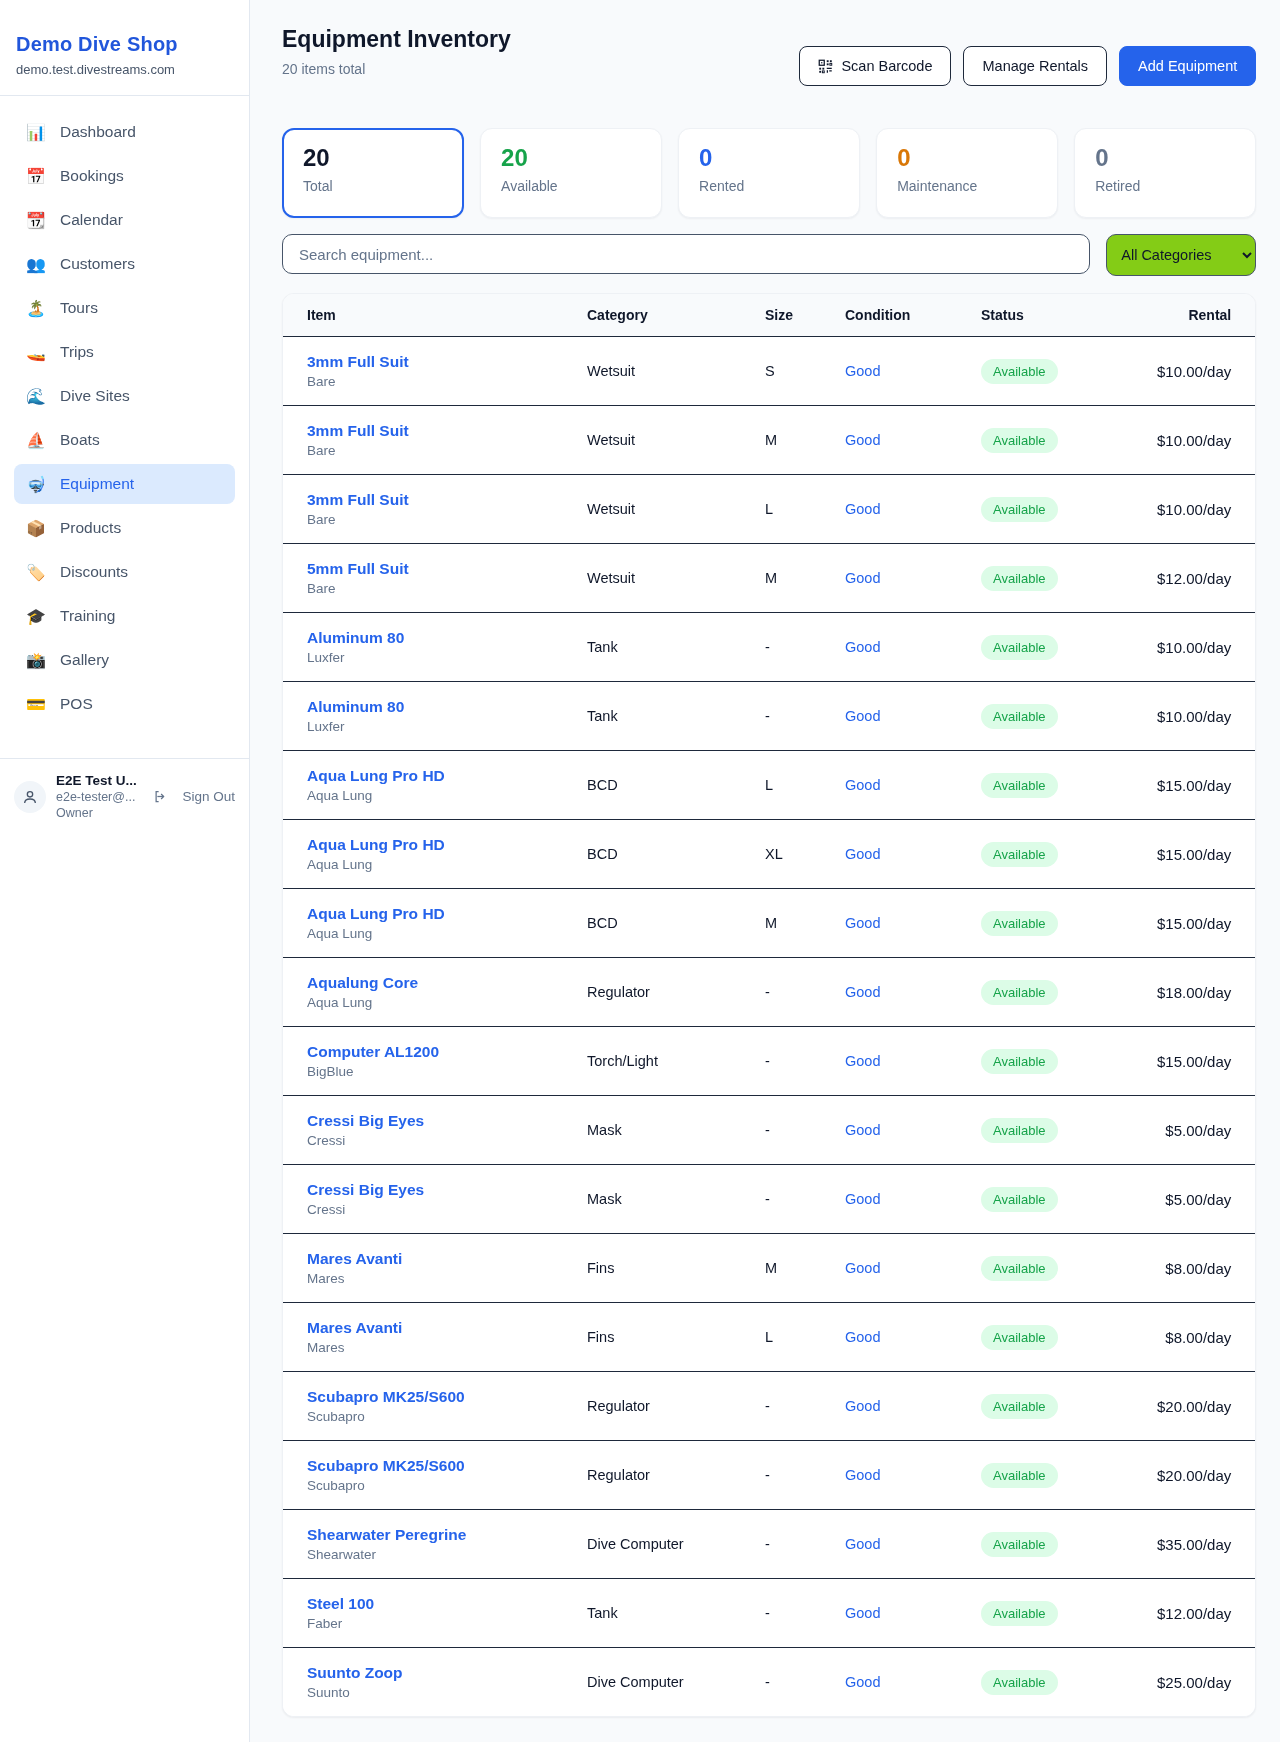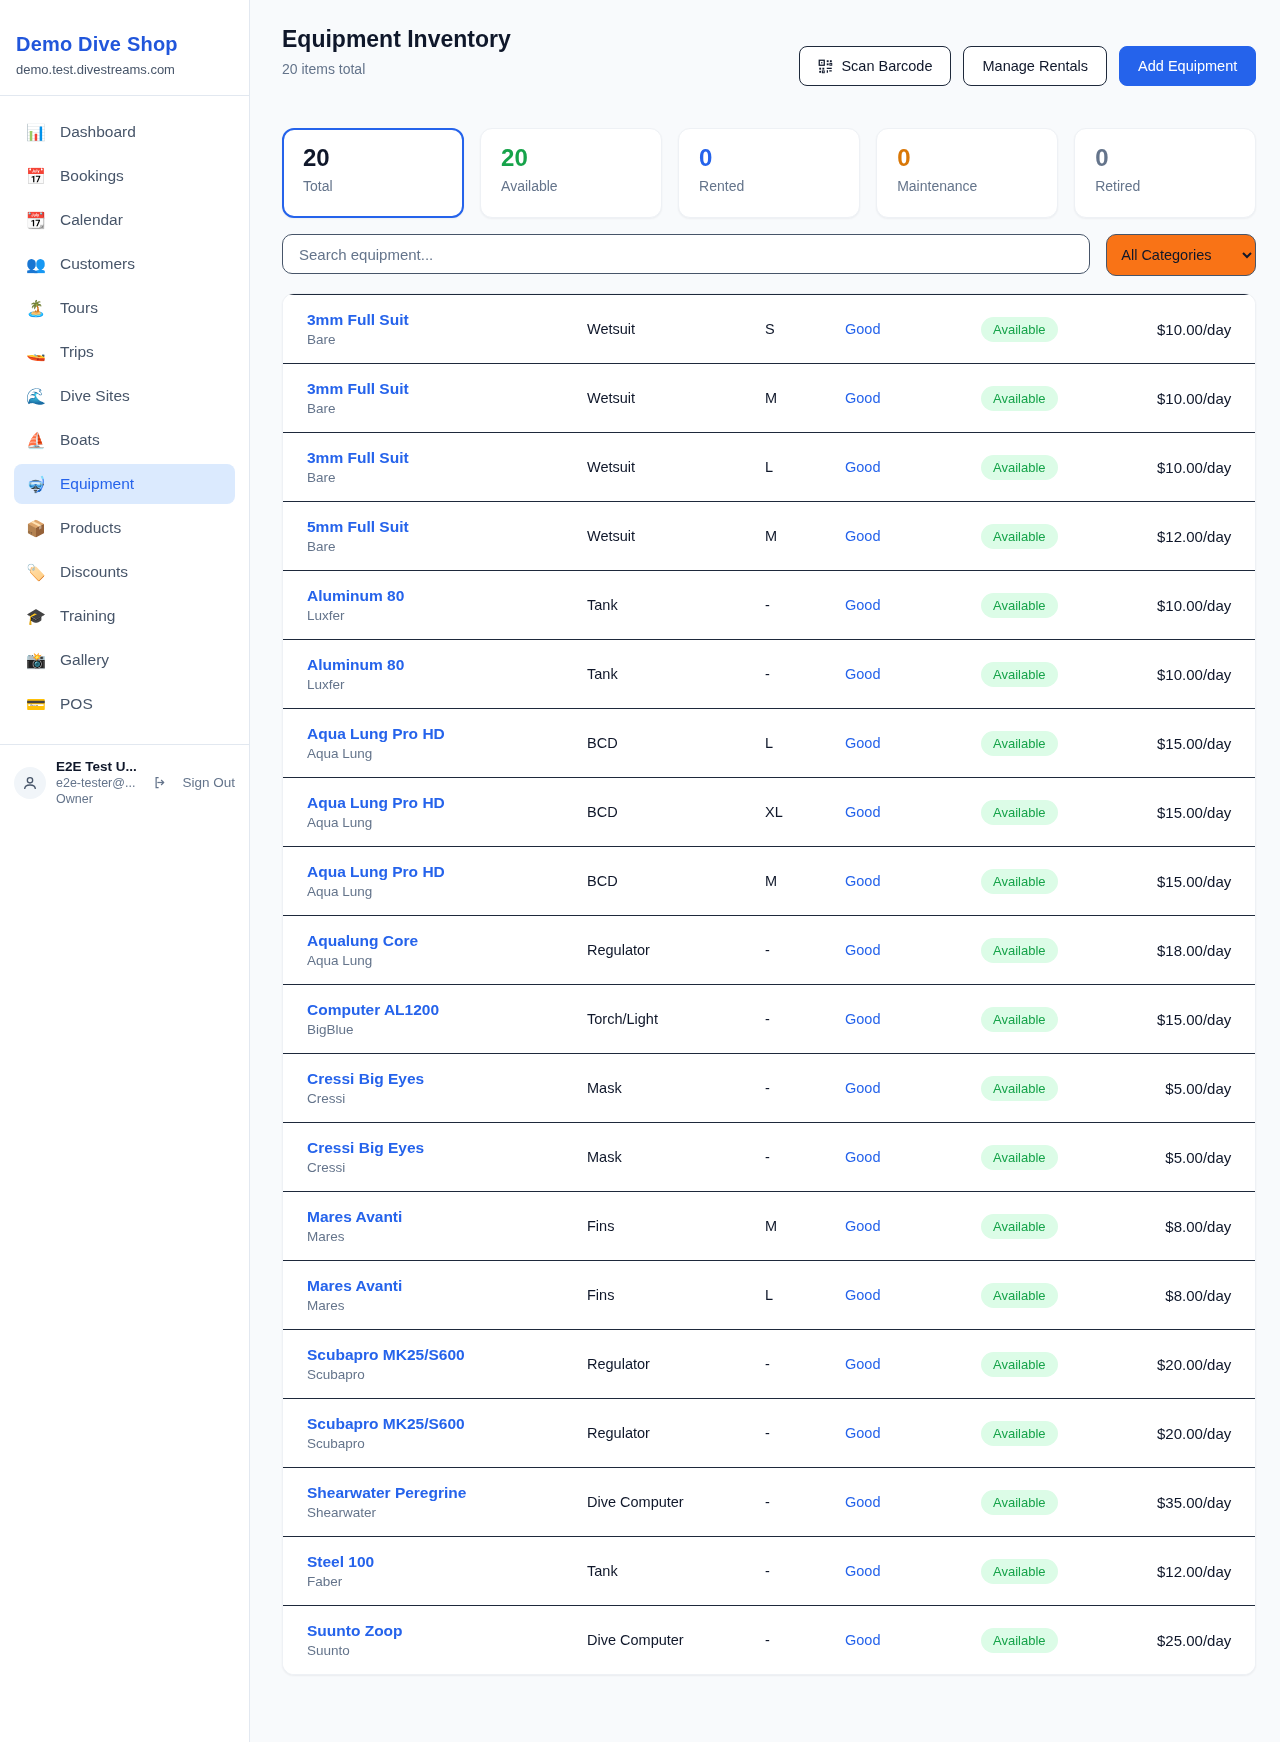--- a/index.html
+++ b/index.html
@@ -19,21 +19,21 @@
   .domain { font-size:13px; color:#475569; margin-top:6px; }
   .nav { list-style:none; padding:16px 14px 0 14px; }
   .nav-item {
     display:flex; align-items:center; gap:14px; height:40px; margin-bottom:4px;
     padding:0 12px; border-radius:8px; cursor:pointer;
     font-size:15.5px; color:#475569;
   }
   .nav-item .ico { width:20px; font-size:16px; text-align:center; }
   .nav-item.active { background:#dbeafe; color:#2563eb; font-weight:500; }
   .side-user {
-    margin-top:16px; border-top:1px solid #e2e8f0;
+    margin-top:30px; border-top:1px solid #e2e8f0;
     padding:14px 14px; display:flex; align-items:center; gap:10px;
   }
   .avatar {
     width:32px; height:32px; min-width:32px; border-radius:50%;
     background:#f1f5f9; display:flex; align-items:center; justify-content:center;
   }
   .uinfo { flex:1; min-width:0; }
   .uname { font-size:13.5px; font-weight:bold; color:#0f172a; white-space:nowrap; }
   .uemail,.urole { font-size:12.5px; color:#64748b; margin-top:2px; white-space:nowrap; }
   .signout {
@@ -66,21 +66,21 @@
   
   .filters { display:flex; gap:16px; margin-top:16px; }
   .search {
     flex:1; height:40px; border:1px solid #475569; border-radius:10px;
     background:#ffffff; padding:0 16px; font-size:15px; color:#0f172a;
     font-family:inherit; outline:none;
   }
   .search::placeholder { color:#64748b; }
   .cat-select {
     width:150px; height:42px; border:1px solid #475569; border-radius:10px;
-    background:#f97316; font-size:14.5px; padding:0 10px; color:#0f172a;
+    background:#84cc16; font-size:14.5px; padding:0 10px; color:#0f172a;
     font-family:inherit;
   }
   
   .table-card {
     margin-top:17px; background:#ffffff; border-radius:12px; overflow:hidden;
     box-shadow:0 1px 2px rgba(15,23,42,.06); border:1px solid #eef1f5;
   }
   .t-grid {
     display:grid;
     grid-template-columns:280px 178px 80px 136px 176px 1fr;
@@ -251,20 +251,28 @@
     </div>
 
   <div class="filters">
     <input class="search" type="text" placeholder="Search equipment..." style="">
     <select class="cat-select">
       <option>All Categories</option>
     </select>
   </div>
 
   <div class="table-card">
+    <div class="t-grid t-head">
+      <div class="th">Item</div>
+      <div class="th">Category</div>
+      <div class="th">Size</div>
+      <div class="th">Condition</div>
+      <div class="th">Status</div>
+      <div class="th col-r">Rental</div>
+    </div>
     <div id="table-body">
         <div class="t-grid t-row">
         <div>
           <div class="item-name">3mm Full Suit</div>
           <div class="item-brand">Bare</div>
         </div>
         <div class="cell">Wetsuit</div>
         <div class="cell">S</div>
         <div class="cond-link">Good</div>
         <div>

